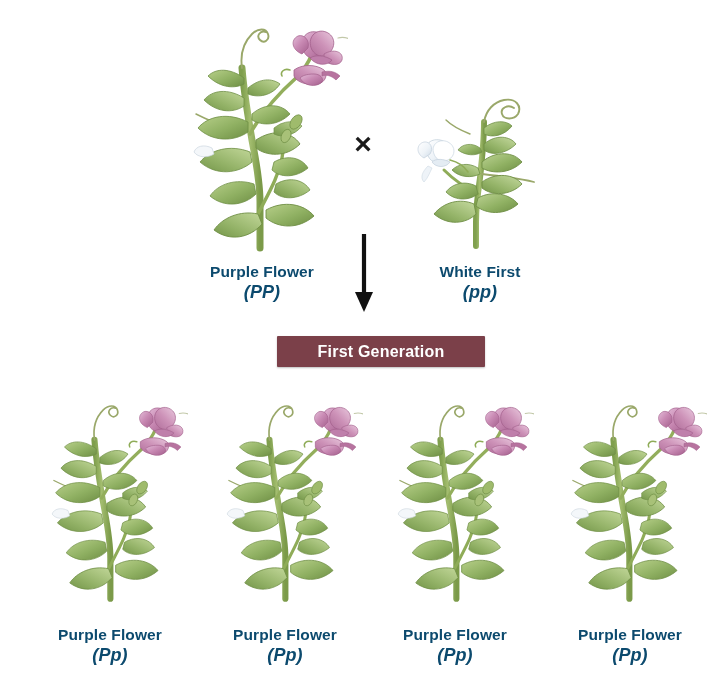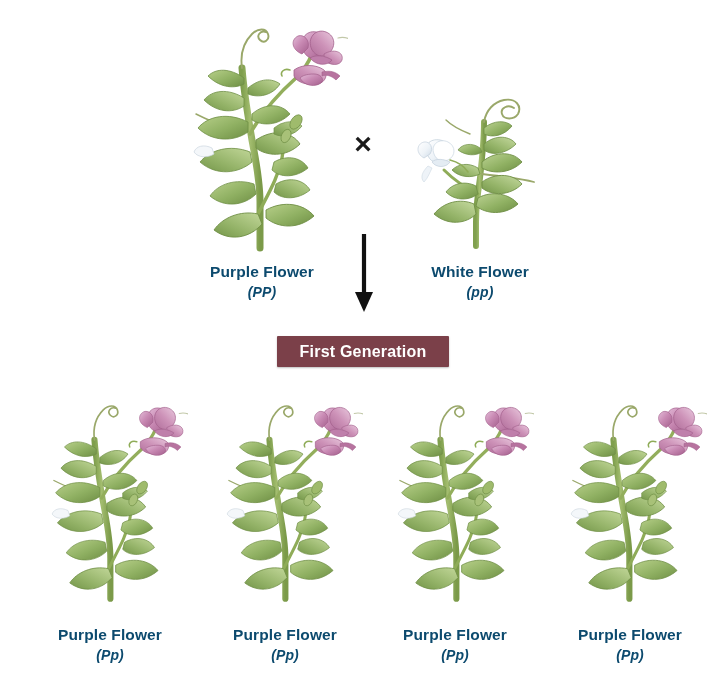--- a/index.html
+++ b/index.html
@@ -35,21 +35,21 @@
     font-size: 15.5px;
     line-height: 20px;
     color: #0c4a6e;
     white-space: nowrap;
     letter-spacing: 0.1px;
   }
   .label .geno {
     display: block;
     font-style: italic;
     font-weight: bold;
-    font-size: 14px;
+    font-size: 18px;
   }
 
   
   .cross-symbol {
     position: absolute;
     font-size: 30px;
     font-weight: bold;
     line-height: 1;
     color: #1a1a1a;
     font-family: "Liberation Sans", sans-serif;
@@ -212,32 +212,32 @@
         <path d="M16 12 C12 2 22 -4 30 0 C38 4 38 14 30 18 C24 20 18 18 16 12 Z" fill="#ffffff" stroke="#c9d6e1" stroke-width="0.7"></path>
         <path d="M6 16 C-2 12 -2 2 6 0 C12 -1 16 6 12 12 Z" fill="url(#whitePetal)" stroke="#c3d0dc" stroke-width="0.7"></path>
         <path d="M14 20 C18 26 28 26 32 20 C26 17 18 16 14 20 Z" fill="#e4ecf3" stroke="#c3d0dc" stroke-width="0.7"></path>
         <path d="M10 24 C4 30 2 36 6 40 C10 36 12 30 14 26 Z" fill="#eef3f8" stroke="#cdd9e3" stroke-width="0.6"></path>
         <path d="M32 18 C40 20 46 24 50 30" stroke="#8fac58" stroke-width="1.6" fill="none" stroke-linecap="round"></path>
       </g>
     </svg>
   </div>
 
   <div class="label" style="left:390px; top:262px; width:180px;">
-    <span>White Flower</span>
+    <span>White First</span>
     <span class="geno">(pp)</span>
   </div>
 
   <div class="arrow" style="left:350px; top:232px; width:28px; height:82px;">
     <svg viewBox="0 0 28 82" xmlns="http://www.w3.org/2000/svg">
       <line x1="14" y1="2" x2="14" y2="64" stroke="#111111" stroke-width="4.2"></line>
       <polygon points="14,80 5,60 23,60" fill="#111111"></polygon>
     </svg>
   </div>
 
-  <div class="banner" style="left:277px; top:336px; width:172px; height:31px;">
+  <div class="banner" style="left:277px; top:336px; width:208px; height:31px;">
     <span>First Generation</span>
   </div>
 
   <div class="plant" style="left:38px; top:372px; width:150px; height:240px;">
     <svg viewBox="0 0 170 250" xmlns="http://www.w3.org/2000/svg">
       <use href="#f1plant"></use>
       <g>
         <path d="M82 246 L82 200 C82 178 78 160 74 138 C70 114 66 92 64 66" stroke="url(#stemA)" stroke-width="7" fill="none" stroke-linecap="round"></path>
         <path d="M72 132 C84 110 100 92 118 76 C124 70 130 62 134 52" stroke="#93ae5c" stroke-width="3.6" fill="none" stroke-linecap="round"></path>
         <path d="M80 212 C90 192 100 176 104 156 C106 146 106 136 104 128" stroke="#8fac58" stroke-width="3.4" fill="none" stroke-linecap="round"></path>

